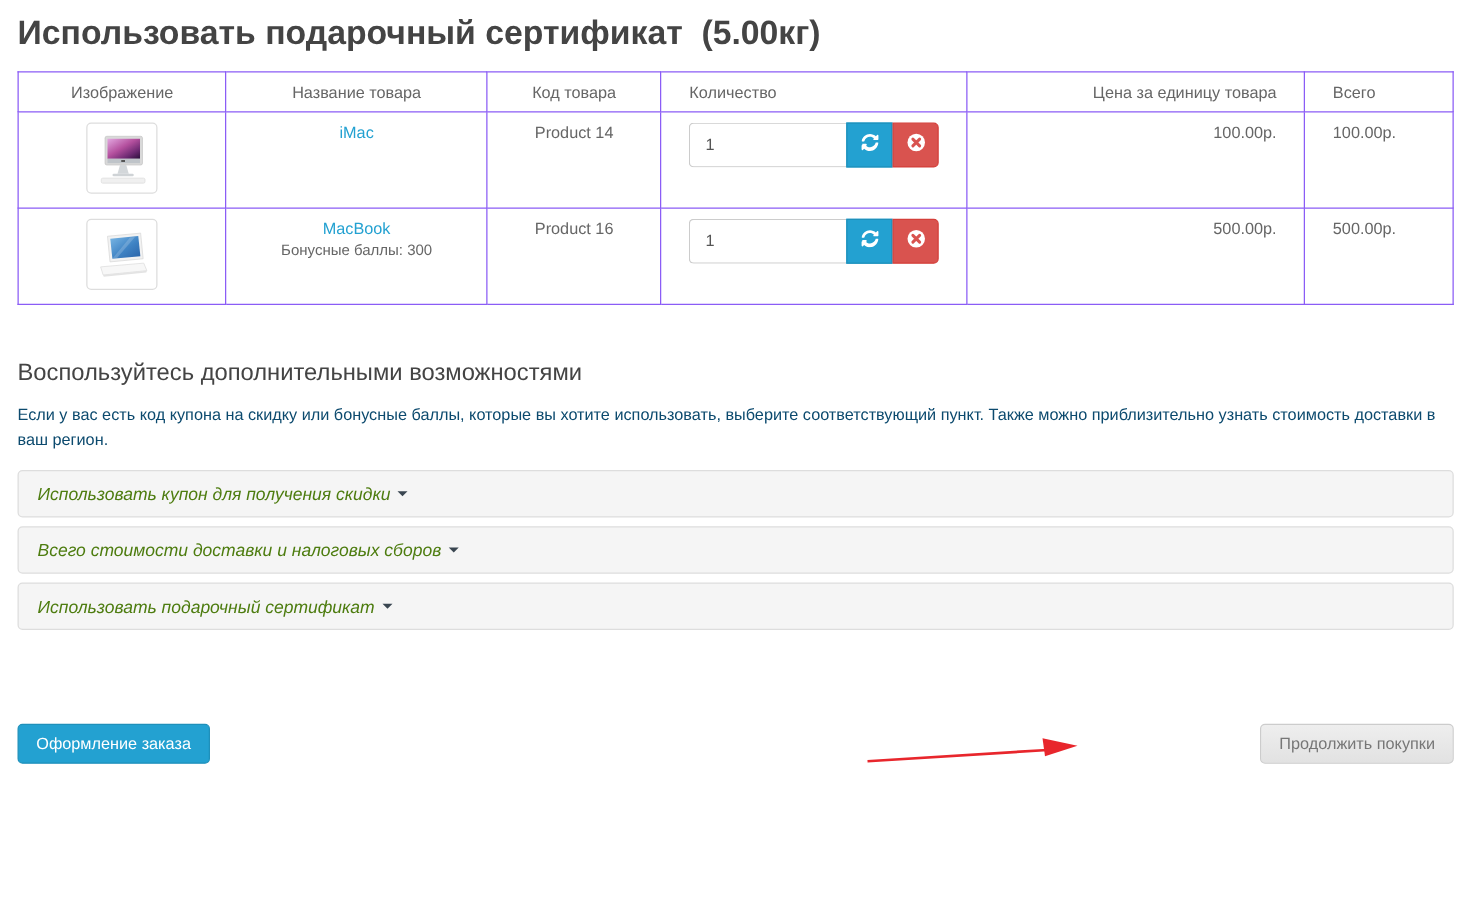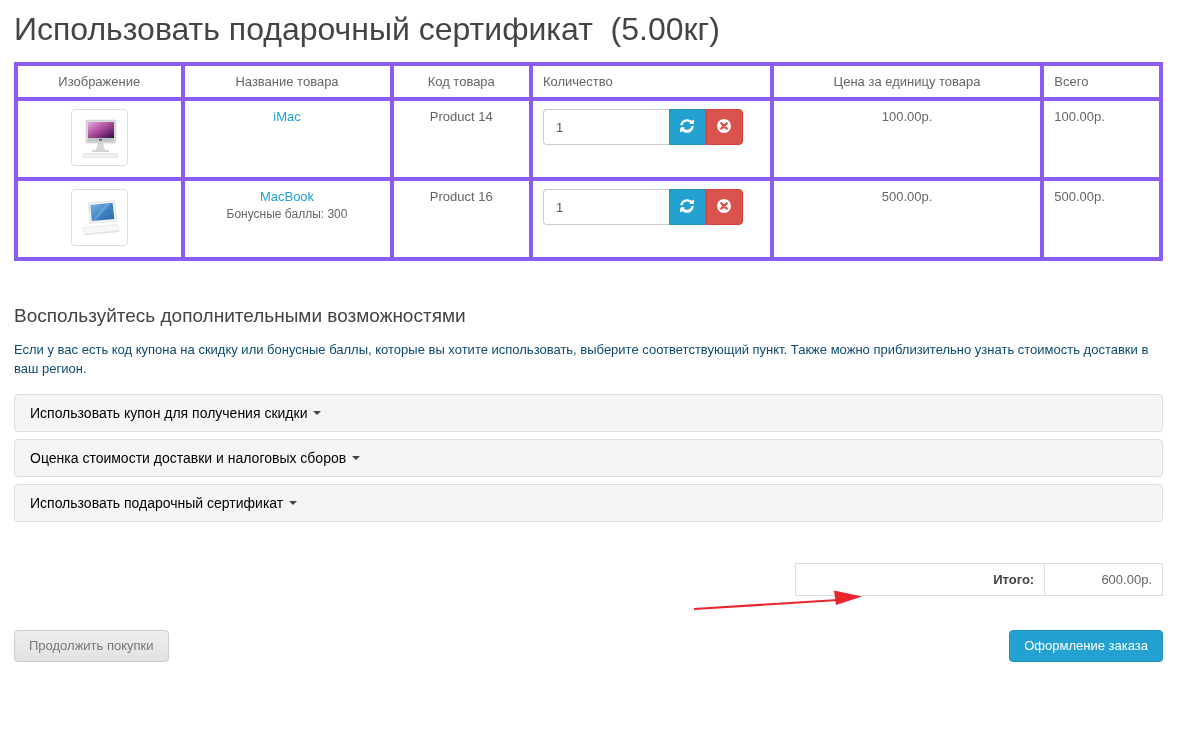--- a/index.html
+++ b/index.html
@@ -8,38 +8,38 @@
     font-family: "Liberation Sans", "DejaVu Sans", sans-serif;
     color: #666;
     position: relative;
     width: 1177px;
     height: 738px;
     overflow: hidden;
   }
   .page { width: 1149px; padding: 12px 0 20px; margin: 0 14px; }
 
   h1.page-title {
-    font-size: 32px; font-weight: 400; color: #444;
+    font-size: 27px; font-weight: 700; color: #444;
     margin: 0 0 15px; line-height: 1.1; white-space: pre-wrap;
   }
   h2.section-title {
     font-size: 19px; font-weight: 400; color: #444;
     margin: 44px 0 12px; line-height: 1.2;
   }
   p.section-desc { font-size: 13px; color: #0c4a6e; margin: 0 0 15px; line-height: 1.5; }
 
   
   table.cart { width: 100%; border-collapse: collapse; font-size: 13px; }
-  table.cart th, table.cart td { border: 4px solid #8b5cf6; padding: 8px 10px; vertical-align: top; }
+  table.cart th, table.cart td { border: 1px solid #8b5cf6; padding: 8px 22px; vertical-align: top; }
   table.cart th { font-weight: 400; color: #666; }
   th.c-image, td.c-image { width: 167px; text-align: center; }
   th.c-name,  td.c-name  { width: 210px; text-align: center; }
   th.c-model, td.c-model { width: 140px; text-align: center; }
   th.c-qty,   td.c-qty   { width: 241px; text-align: left; }
-  th.c-price, td.c-price { width: 272px; text-align: center; }
+  th.c-price, td.c-price { width: 272px; text-align: right; }
   th.c-total, td.c-total { width: 119px; text-align: left; }
 
   .thumb {
     display: inline-block; width: 57px; height: 57px; background: #fff;
     border: 1px solid #ddd; border-radius: 4px; overflow: hidden;
   }
   .thumb svg { display: block; }
   a.product-link { color: #23a1d1; text-decoration: none; }
   .reward-note { font-size: 12px; color: #666; margin-top: 3px; }
 
@@ -55,21 +55,21 @@
     display: flex; align-items: center; justify-content: center; padding: 0;
   }
   .btn-refresh { background: #23a1d1; border-color: #1f90ba; border-radius: 0; }
   .btn-remove  { background: #d9534f; border-color: #d43f3a; border-radius: 0 4px 4px 0; }
 
   
   .panel {
     background: #f5f5f5; border: 1px solid #ddd; border-radius: 4px;
     padding: 10px 15px; margin-bottom: 7px; font-size: 14px;
   }
-  .panel a.panel-toggle { color: #000000; text-decoration: none; display: inline-flex; align-items: center; }
+  .panel a.panel-toggle { color: #4d7c0f; text-decoration: none; display: inline-flex; align-items: center; font-style: italic; }
   .caret {
     display: inline-block; width: 0; height: 0; margin-left: 6px;
     border-left: 4px solid transparent; border-right: 4px solid transparent;
     border-top: 4px solid #3a4651;
   }
 
   
   .totals-wrap { margin-top: 41px; display: flex; justify-content: flex-end; }
   table.totals { border-collapse: collapse; width: 368px; font-size: 13px; }
   table.totals td { border: 1px solid #ddd; padding: 8px 10px; }
@@ -214,45 +214,41 @@
   <p class="section-desc">Если у вас есть код купона на скидку или бонусные баллы, которые вы хотите использовать, выберите соответствующий пункт. Также можно приблизительно узнать стоимость доставки в ваш регион.</p>
 
   <div class="panel">
     <a class="panel-toggle">
         <span>Использовать купон для получения скидки</span>
         <span class="caret"></span>
       </a>
   </div>
   <div class="panel">
     <a class="panel-toggle">
-        <span>Оценка стоимости доставки и налоговых сборов</span>
+        <span>Всего стоимости доставки и налоговых сборов</span>
         <span class="caret"></span>
       </a>
   </div>
   <div class="panel">
     <a class="panel-toggle">
         <span>Использовать подарочный сертификат</span>
         <span class="caret"></span>
       </a>
   </div>
 
   <div class="totals-wrap">
     <table class="totals">
       <tbody>
-        <tr>
-          <td class="t-label">Итого:</td>
-          <td class="t-value">600.00р.</td>
-        </tr>
       </tbody>
     </table>
   </div>
 
   <div class="footer-row">
+    <button class="btn btn-primary">Оформление заказа</button>
     <button class="btn btn-default">Продолжить покупки</button>
-    <button class="btn btn-primary">Оформление заказа</button>
   </div>
 
 </div>
 
 <svg class="arrow-overlay" viewBox="0 0 1177 738">
   <line x1="694" y1="609" x2="838" y2="600" stroke="#e8262c" stroke-width="2.2"></line>
   <polygon points="862,596.5 834,590.5 836,605" fill="#e8262c"></polygon>
 </svg>
 
 </body></html>

